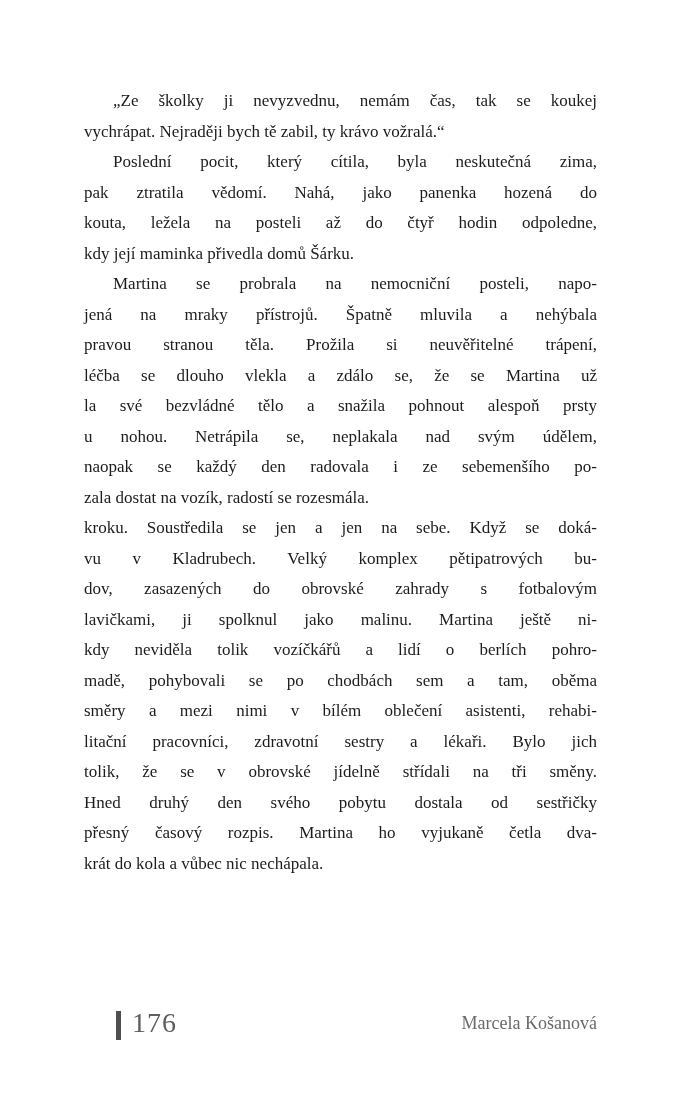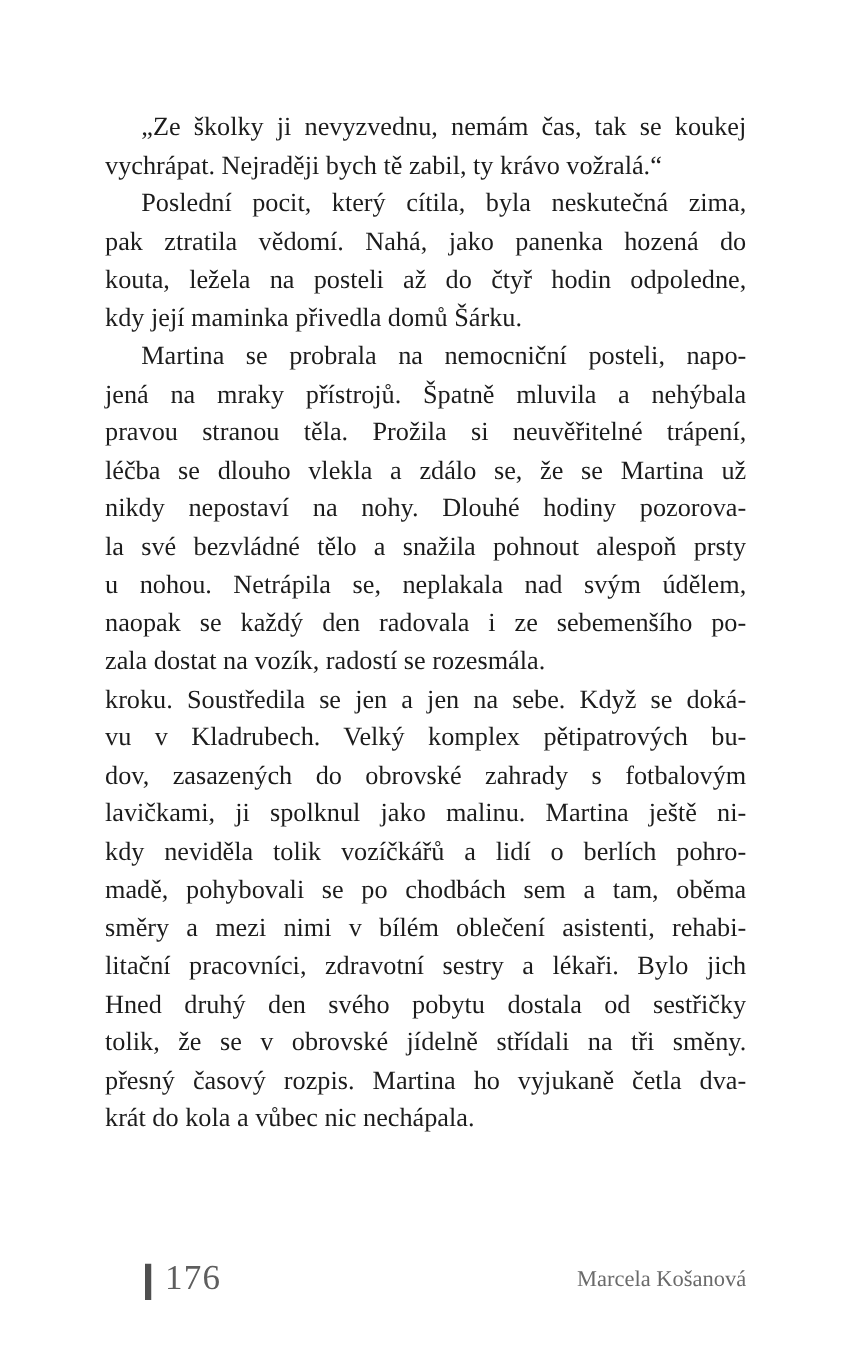--- a/index.html
+++ b/index.html
@@ -19,21 +19,21 @@
     width:681px;height:1093px;
     background:var(--page-bg);
     overflow:hidden;
   }
   .text-block{
     position:absolute;
     left:84px;
     top:86px;
     width:513px;
     color:var(--text-color);
-    font-size:21px;
+    font-size:17px;
     line-height:30.5px;
   }
   .paragraph{margin:0;}
   .line{
     text-align:justify;
     text-align-last:justify;
     height:30.5px;
     overflow:visible;
     white-space:normal;
   }
@@ -88,37 +88,36 @@
         <div class="line first">Poslední pocit, který cítila, byla neskutečná zima,</div>
         <div class="line">pak ztratila vědomí. Nahá, jako panenka hozená do</div>
         <div class="line">kouta, ležela na posteli až do čtyř hodin odpoledne,</div>
         <div class="line last">kdy její maminka přivedla domů Šárku.</div>
       </div>
       <div class="paragraph">
         <div class="line first">Martina se probrala na nemocniční posteli, napo-</div>
         <div class="line">jená na mraky přístrojů. Špatně mluvila a nehýbala</div>
         <div class="line">pravou stranou těla. Prožila si neuvěřitelné trápení,</div>
         <div class="line">léčba se dlouho vlekla a zdálo se, že se Martina už</div>
-        <div class="line">nikdy nepostaví na nohy. Dlouhé hodiny pozorova-</div>
         <div class="line">la své bezvládné tělo a snažila pohnout alespoň prsty</div>
         <div class="line">u nohou. Netrápila se, neplakala nad svým údělem,</div>
         <div class="line">naopak se každý den radovala i ze sebemenšího po-</div>
         <div class="line last">zala dostat na vozík, radostí se rozesmála.</div>
         <div class="line">kroku. Soustředila se jen a jen na sebe. Když se doká-</div>
       </div>
       <div class="paragraph">
         <div class="line">vu v Kladrubech. Velký komplex pětipatrových bu-</div>
         <div class="line">dov, zasazených do obrovské zahrady s fotbalovým</div>
         <div class="line">lavičkami, ji spolknul jako malinu. Martina ještě ni-</div>
         <div class="line">kdy neviděla tolik vozíčkářů a lidí o berlích pohro-</div>
         <div class="line">madě, pohybovali se po chodbách sem a tam, oběma</div>
         <div class="line">směry a mezi nimi v bílém oblečení asistenti, rehabi-</div>
         <div class="line">litační pracovníci, zdravotní sestry a lékaři. Bylo jich</div>
+        <div class="line">tolik, že se v obrovské jídelně střídali na tři směny.</div>
         <div class="line">Hned druhý den svého pobytu dostala od sestřičky</div>
-        <div class="line">tolik, že se v obrovské jídelně střídali na tři směny.</div>
         <div class="line">přesný časový rozpis. Martina ho vyjukaně četla dva-</div>
         <div class="line last">krát do kola a vůbec nic nechápala.</div>
       </div>
     </div>
 
   <div class="footer">
     <div class="folio-group">
       <div class="folio-bar"></div>
       <div class="folio-number">176</div>
     </div>

